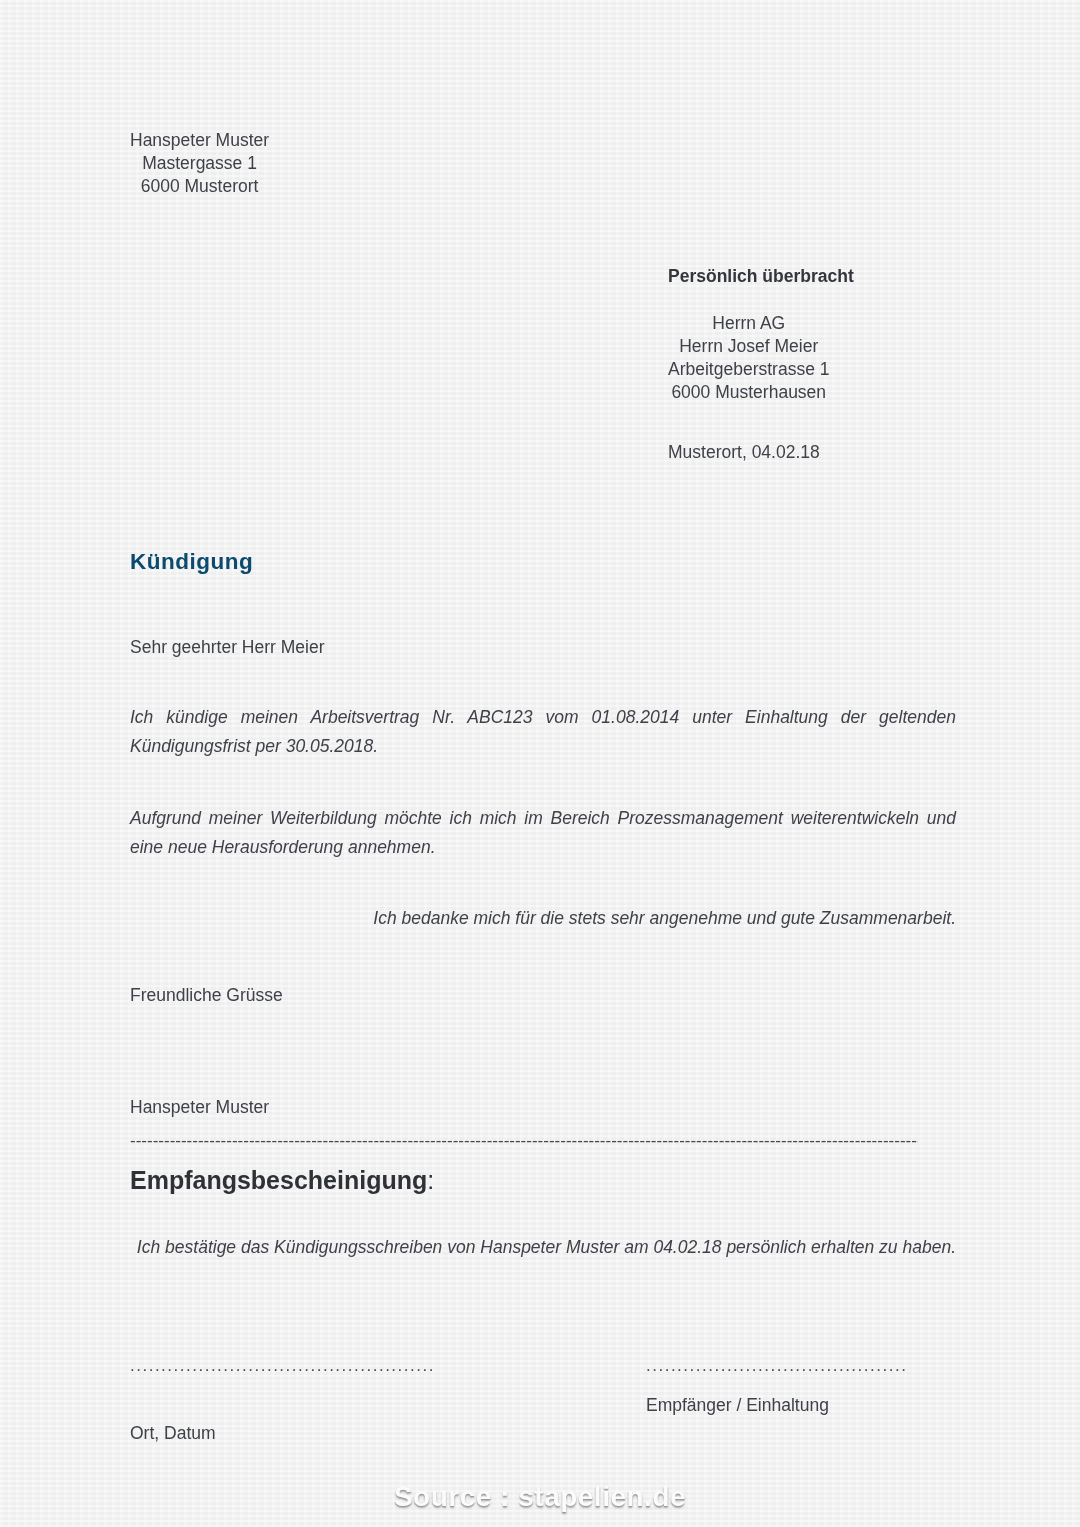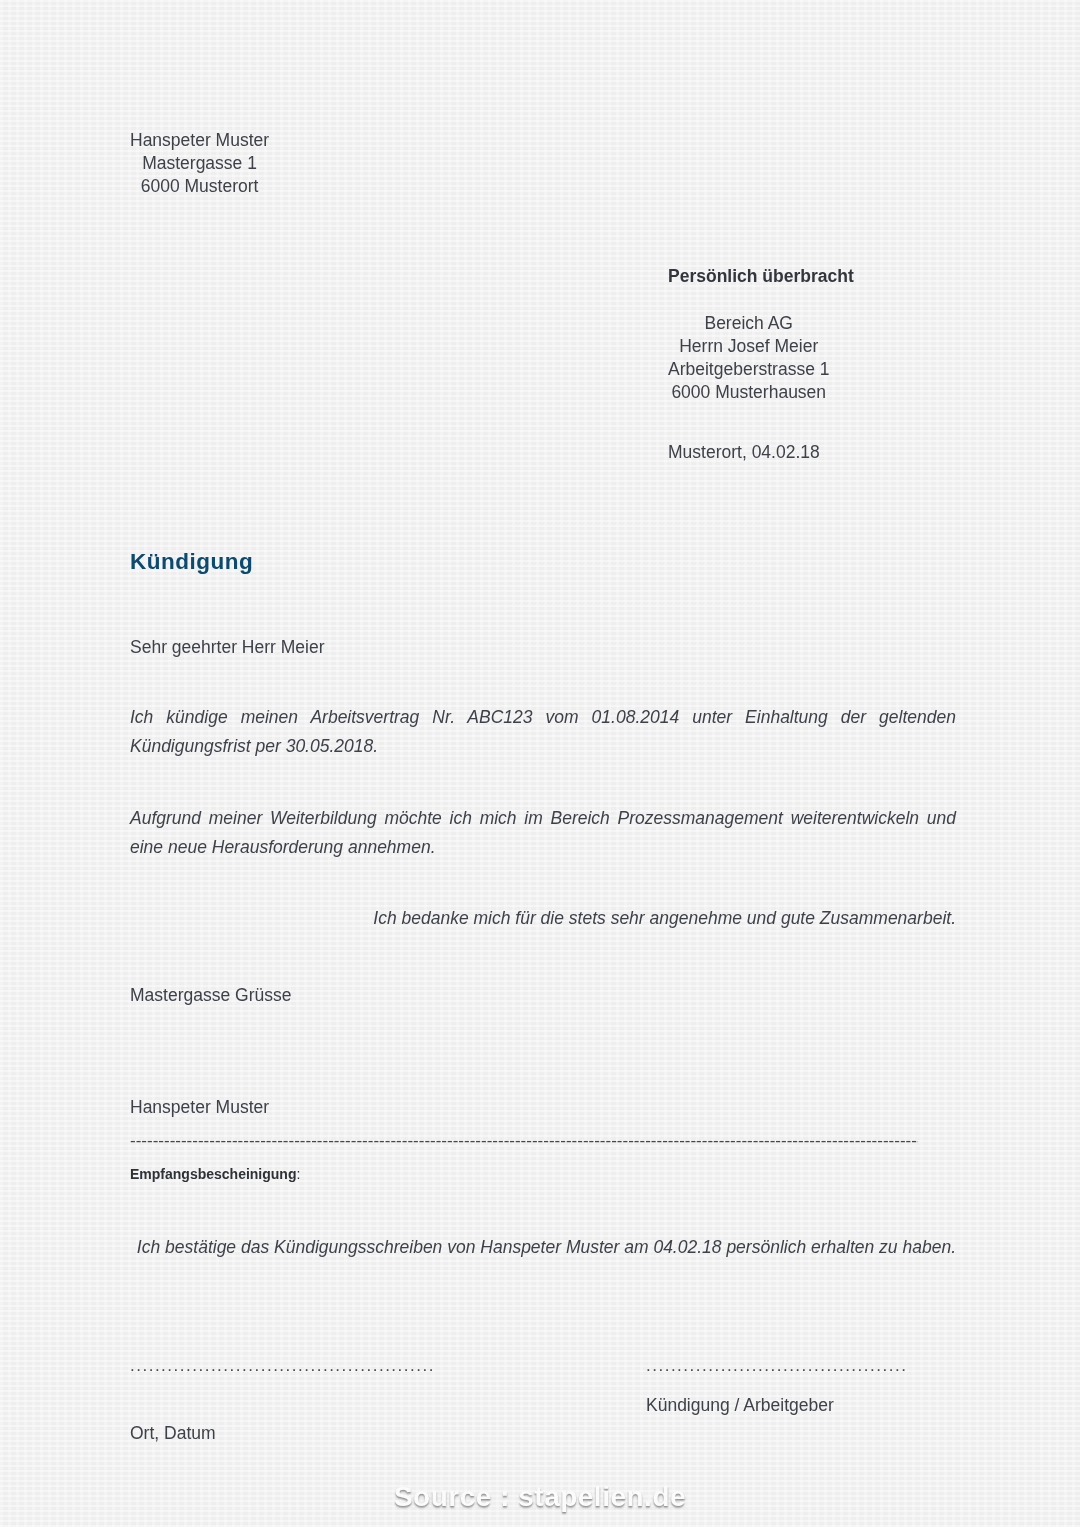--- a/index.html
+++ b/index.html
@@ -39,21 +39,21 @@
   .divider {
     left: 130px; top: 1126px;
     width: 788px; height: 30px;
     overflow: hidden;
     white-space: nowrap;
     font-size: 17px;
     line-height: 30px;
     color: #44474d;
     letter-spacing: 0px;
   }
-  .receipt-heading { left: 130px; top: 1166px; font-size: 14px; color: #2e3136; }
+  .receipt-heading { left: 130px; top: 1166px; font-size: 25px; color: #2e3136; }
   .receipt-heading .bold-part { font-weight: bold; }
   .p4 { top: 1233px; }
   .dotline {
     top: 1356px;
     height: 26px;
     overflow: hidden;
     white-space: nowrap;
     font-size: 17px;
     letter-spacing: 1.5px;
     color: #44474d;
@@ -80,45 +80,45 @@
 
 <div class="abs sender txt">
   <span class="addr-line">Hanspeter Muster</span>
   <span class="addr-line">Mastergasse 1</span>
   <span class="addr-line">6000 Musterort</span>
 </div>
 
 <div class="abs delivery txt">Persönlich überbracht</div>
 
 <div class="abs recipient txt">
-  <span class="addr-line">Bereich AG</span>
+  <span class="addr-line">Herrn AG</span>
   <span class="addr-line">Herrn Josef Meier</span>
   <span class="addr-line">Arbeitgeberstrasse 1</span>
   <span class="addr-line">6000 Musterhausen</span>
 </div>
 
 <div class="abs dateline txt">Musterort, 04.02.18</div>
 
 <div class="abs subject">Kündigung</div>
 
 <div class="abs greeting txt">Sehr geehrter Herr Meier</div>
 
 <div class="abs para p1">Ich kündige meinen Arbeitsvertrag Nr. ABC123 vom 01.08.2014 unter Einhaltung der geltenden Kündigungsfrist per 30.05.2018.</div>
 <div class="abs para p2">Aufgrund meiner Weiterbildung möchte ich mich im Bereich Prozessmanagement weiterentwickeln und eine neue Herausforderung annehmen.</div>
 <div class="abs para p3 nojust">Ich bedanke mich für die stets sehr angenehme und gute Zusammenarbeit.</div>
 
-<div class="abs closing txt">Mastergasse Grüsse</div>
+<div class="abs closing txt">Freundliche Grüsse</div>
 
 <div class="abs signame txt">Hanspeter Muster</div>
 
 <div class="abs divider">----------------------------------------------------------------------------------------------------------------------------------------------------------------</div>
 
 <div class="abs receipt-heading"><span class="bold-part">Empfangsbescheinigung</span><span>:</span></div>
 
 <div class="abs para p4 nojust">Ich bestätige das Kündigungsschreiben von Hanspeter Muster am 04.02.18 persönlich erhalten zu haben.</div>
 
 <div class="abs dotline left">........................................................................</div>
 <div class="abs dotline right">........................................................................</div>
 
 <div class="abs fieldlabel left txt">Ort, Datum</div>
-<div class="abs fieldlabel right txt">Kündigung / Arbeitgeber</div>
+<div class="abs fieldlabel right txt">Empfänger / Einhaltung</div>
 
 <div class="abs footer-source">Source : stapelien.de</div>
 
 </body></html>

